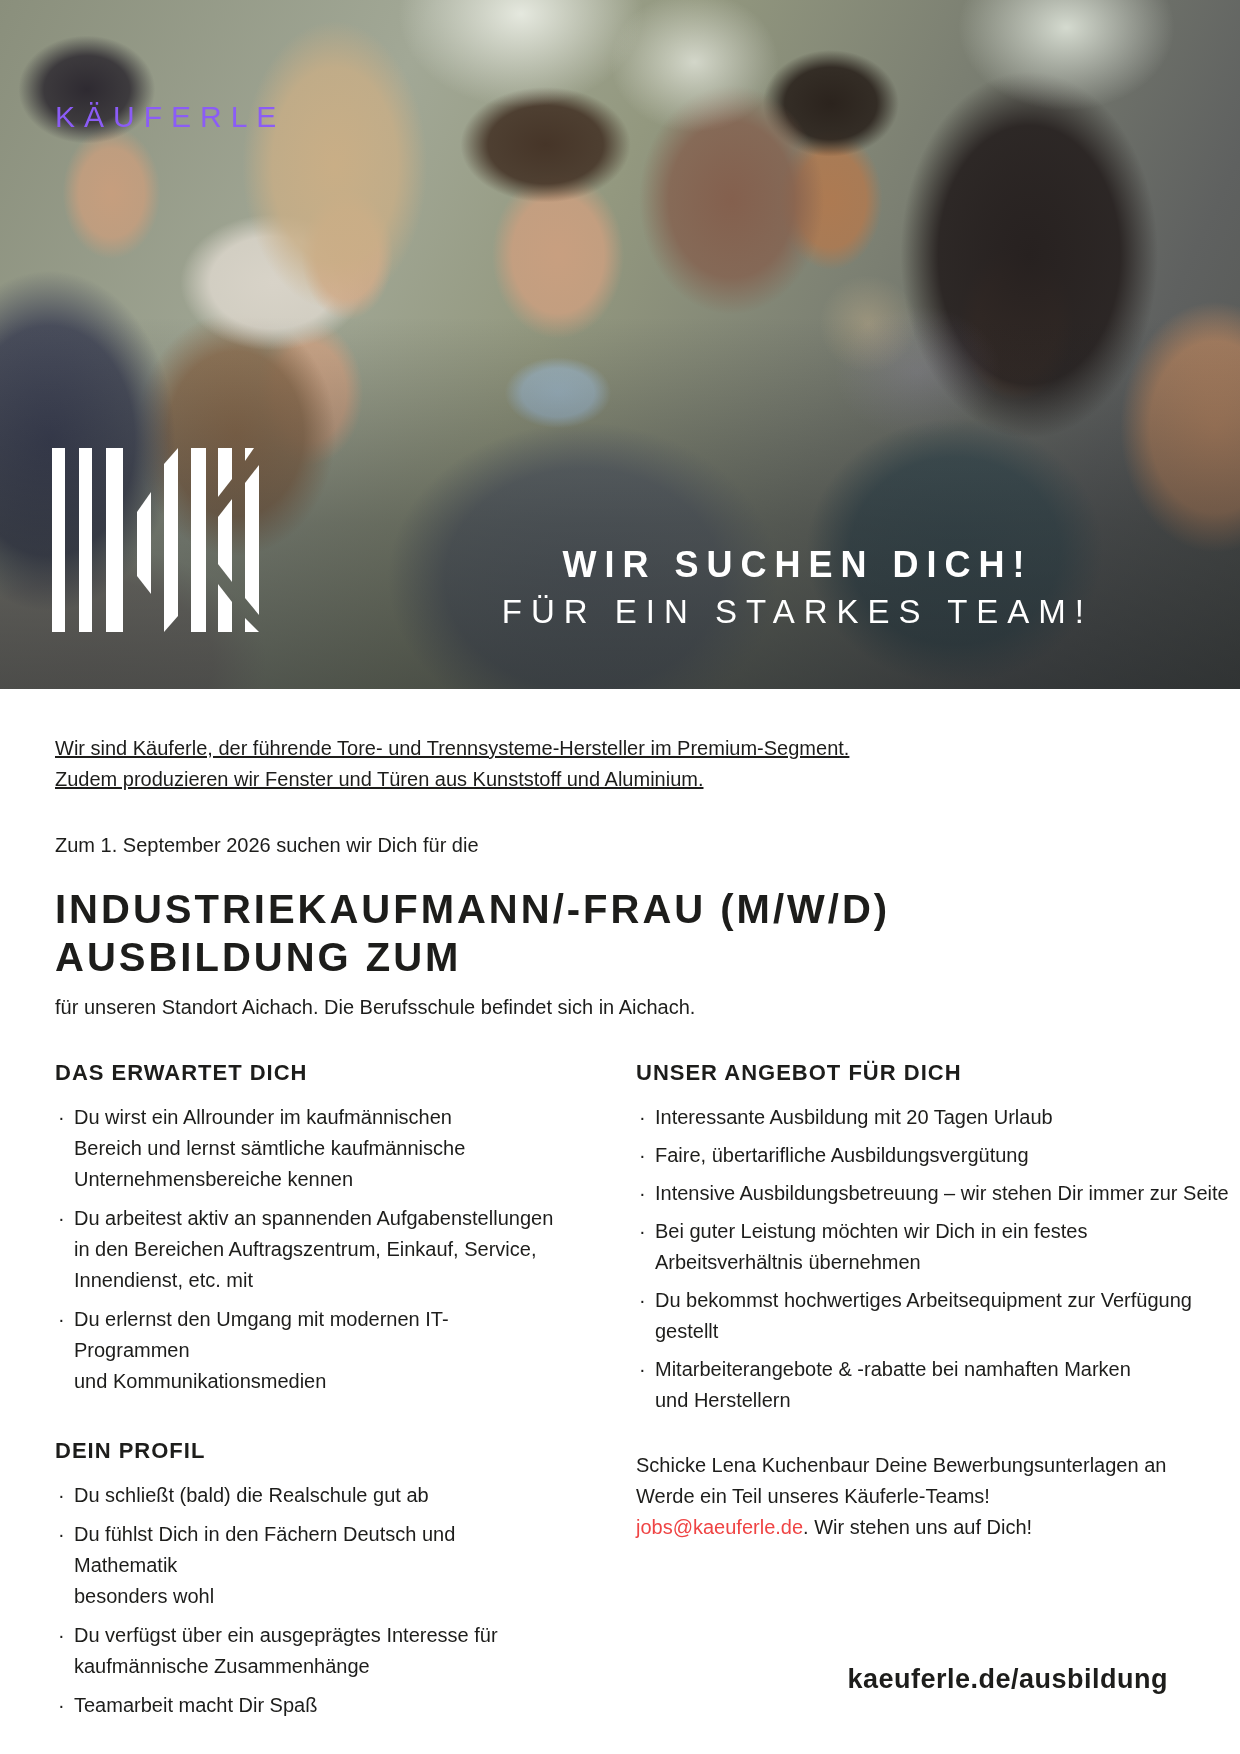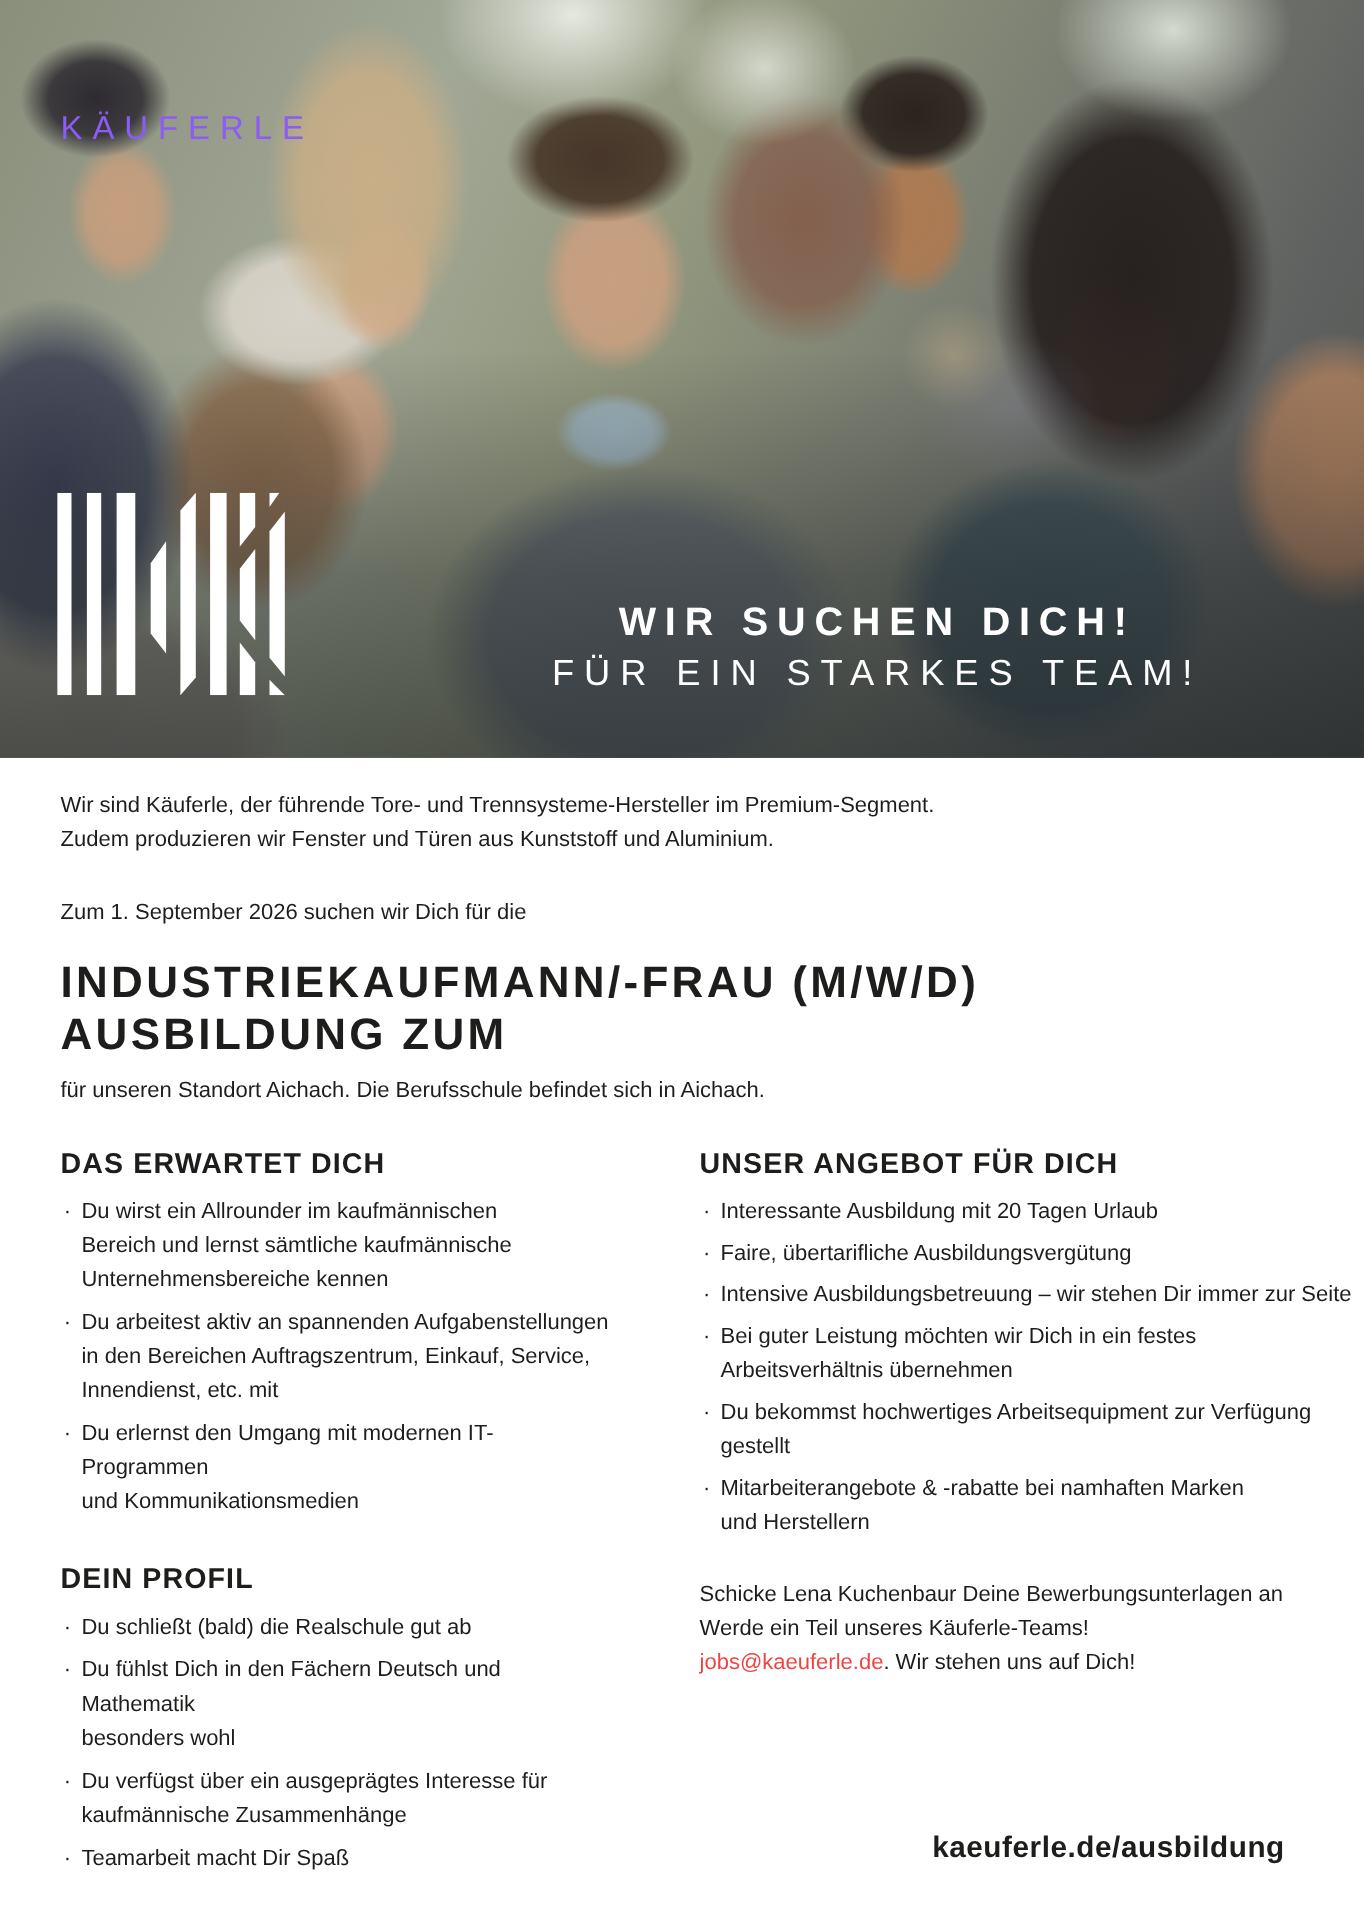--- a/index.html
+++ b/index.html
@@ -75,30 +75,30 @@
   }
   .hero-tagline .tag-line1 {
     font-size: 36px; font-weight: 700; letter-spacing: 8px; line-height: 40px;
   }
   .hero-tagline .tag-line2 {
     font-size: 33px; font-weight: 300; letter-spacing: 9px; line-height: 40px; margin-top: 7px;
   }
 
   
   .content { padding: 0 50px 0 55px; }
-  .intro { margin-top: 28px; font-size: 20px; line-height: 31px; }
+  .intro { margin-top: 44px; font-size: 20px; line-height: 31px; text-decoration: underline; }
   .date-line { margin-top: 35px; font-size: 20px; line-height: 31px; }
   .job-title { margin-top: 24px; font-weight: 700; font-size: 40px; line-height: 48px; letter-spacing: 3px; }
   .location-line { margin-top: 11px; font-size: 20px; line-height: 31px; }
 
   .columns { display: flex; margin-top: 37px; }
   .col-left { width: 535px; padding-right: 30px; flex: none; }
   .col-right { width: 615px; flex: none; margin-left: 46px; }
 
-  .section-heading { font-size: 26px; font-weight: 700; letter-spacing: 1px; line-height: 26px; margin-bottom: 16px; }
+  .section-heading { font-size: 22px; font-weight: 700; letter-spacing: 1px; line-height: 26px; margin-bottom: 16px; }
   .section-gap { margin-top: 41px; }
 
   ul.bullets { list-style: none; }
   ul.bullets li { position: relative; padding-left: 19px; font-size: 20px; line-height: 31px; margin-bottom: 7px; }
   .col-left ul.bullets li { margin-bottom: 8px; }
   ul.bullets .dot { position: absolute; left: 3px; top: 0; }
   ul.bullets .li-text { white-space: pre-line; }
 
   .contact { margin-top: 34px; font-size: 20px; line-height: 31px; }
   .contact .email { color: #ef4444; text-decoration: none; text-align: right; }

